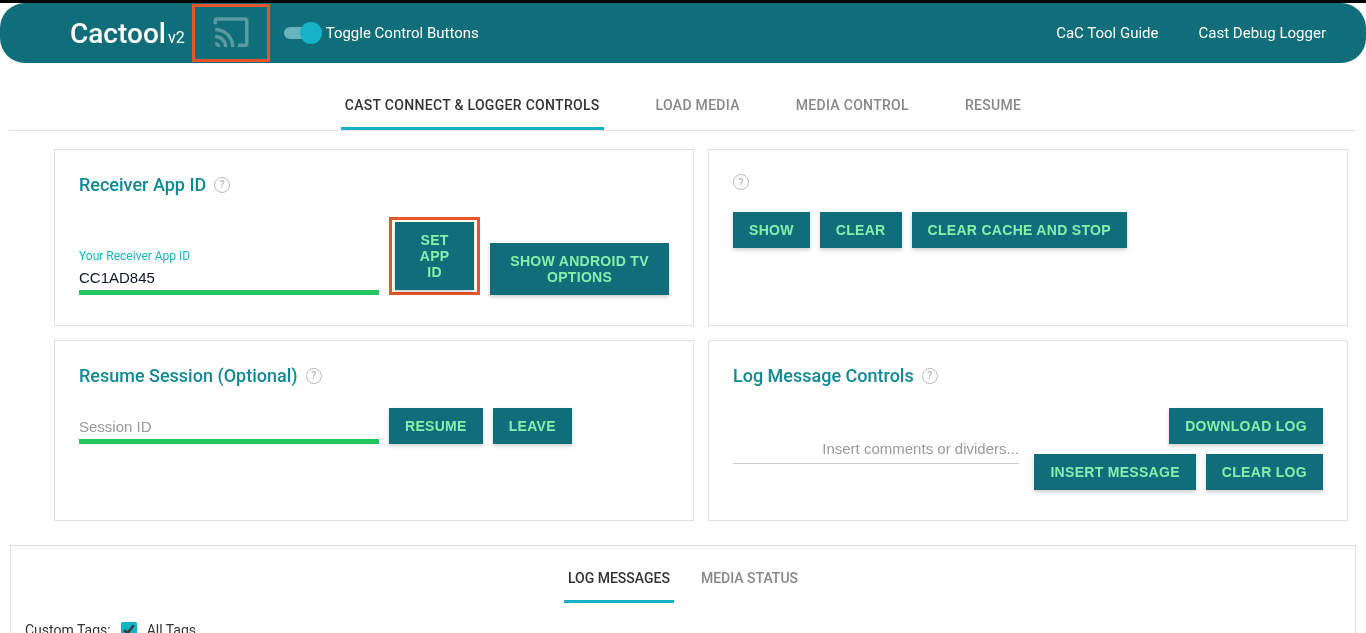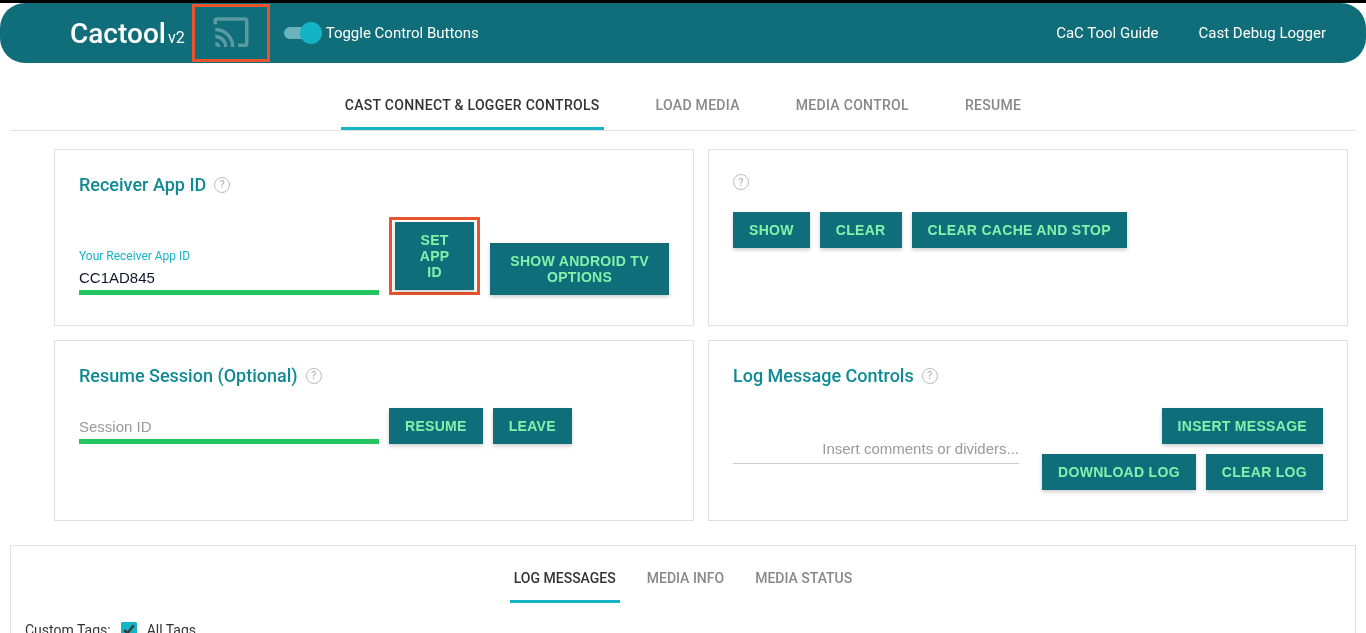--- a/index.html
+++ b/index.html
@@ -188,33 +188,32 @@
   </div>
 
   <div class="panel">
     <div class="panel-title">
       <span>Log Message Controls</span>
       <span class="help-icon">?</span>
     </div>
     <div class="log-panel-row">
       <input class="log-input" placeholder="Insert comments or dividers..." style="">
       <div class="log-btns">
+        <button class="btn">DOWNLOAD LOG</button>
         <button class="btn">INSERT MESSAGE</button>
-        <button class="btn">DOWNLOAD LOG</button>
         <button class="btn">CLEAR LOG</button>
       </div>
     </div>
   </div>
 
 </div>
 
 <div class="bottom-section">
   <div class="bottom-tabs">
     <div class="bottom-tab active">LOG MESSAGES</div>
-    <div class="bottom-tab">MEDIA INFO</div>
     <div class="bottom-tab">MEDIA STATUS</div>
   </div>
   <div class="custom-tags-row">
     <span>Custom Tags:</span>
     <input type="checkbox" class="checkbox" checked="" style="">
     <span>All Tags</span>
   </div>
 </div>
 
 </body></html>

